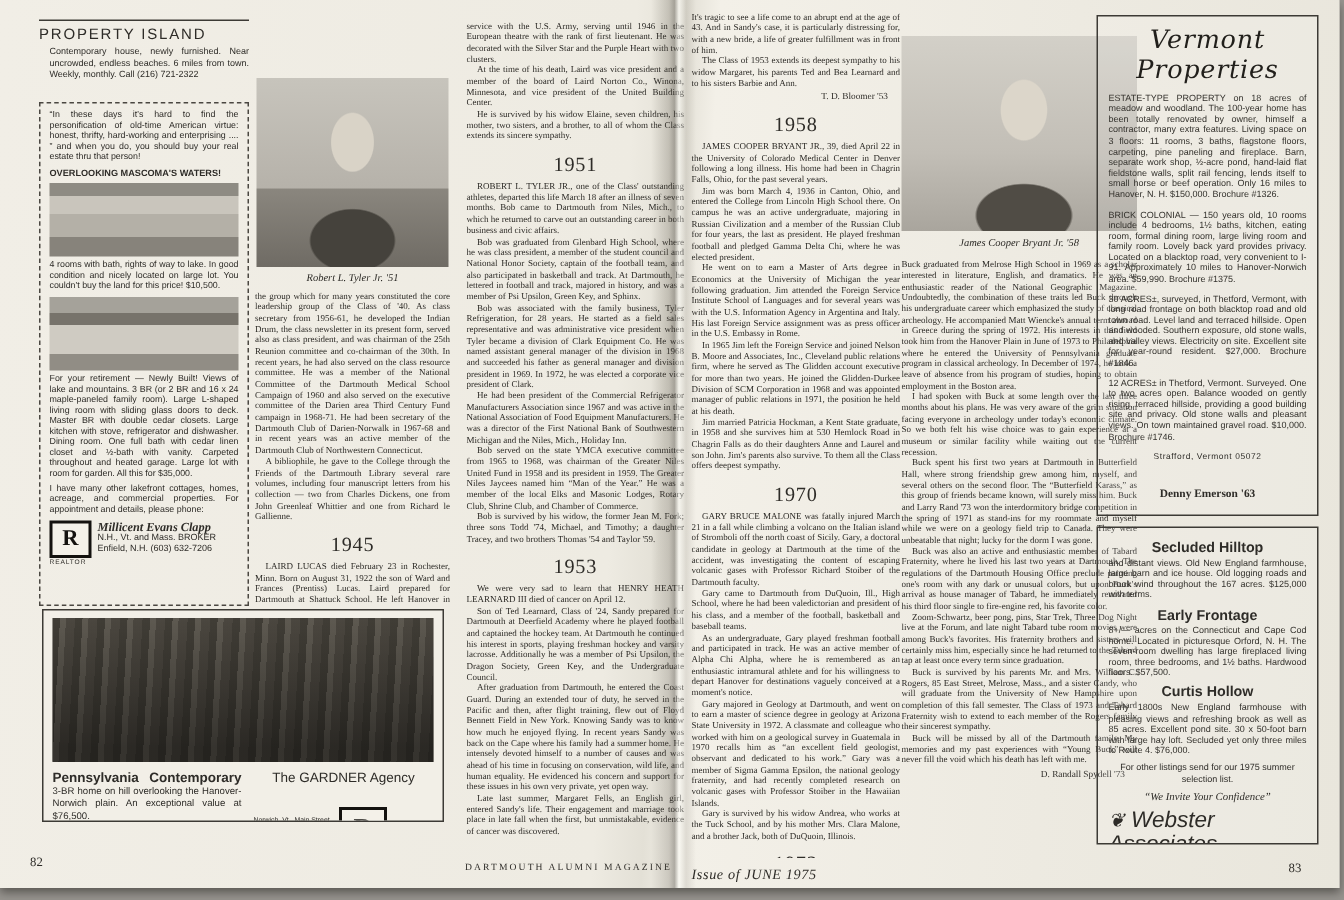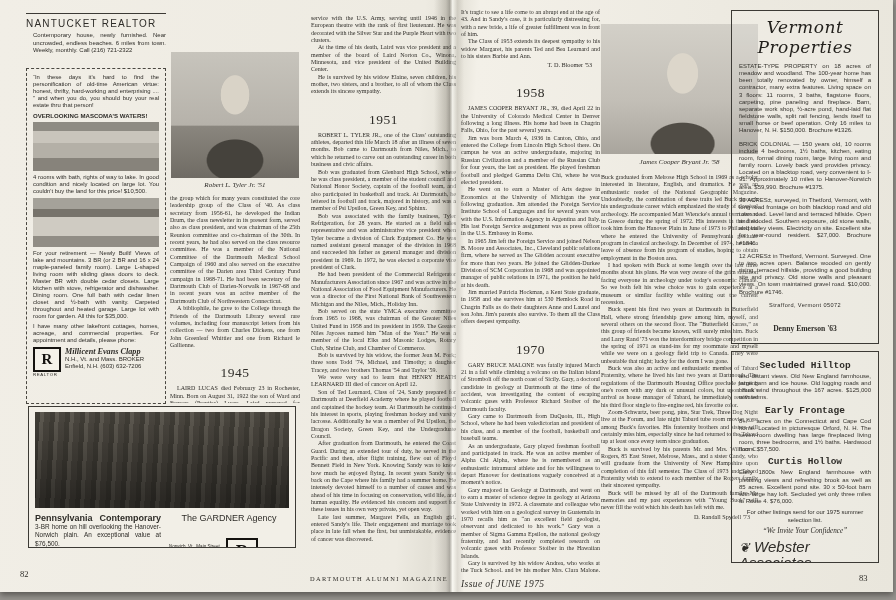--- a/index.html
+++ b/index.html
@@ -7,21 +7,21 @@
          font-family:"Liberation Serif",serif;color:#2e2c28;}
   .paper{position:absolute;left:0;top:0;width:893px;height:592px;
          background:linear-gradient(93deg,#f1eee6 0%,#eeebe2 46%,#e3e0d6 49.6%,#f3f0e8 52%,#edeae1 78%,#e9e6dc 100%);
          box-shadow:0 3px 6px rgba(30,28,24,.5);}
   .fold{position:absolute;left:434px;top:0;width:30px;height:592px;
         background:linear-gradient(90deg,rgba(70,64,52,0) 0%,rgba(70,64,52,.22) 40%,rgba(40,36,28,.34) 52%,rgba(255,255,250,.55) 62%,rgba(70,64,52,.12) 78%,rgba(70,64,52,0) 100%);}
   .col{position:absolute;overflow:hidden;}
   .para{font-size:6px;line-height:7.35px;text-align:justify;text-indent:7px;}
   .noindent{text-indent:0;}
   .sig{font-size:6.2px;line-height:8px;text-align:right;padding-right:8px;margin-top:1px;}
-  .year-heading{font-size:13.5px;line-height:15px;text-align:center;margin:16px 0 5px;letter-spacing:.5px;}
+  .year-heading{font-size:13.5px;line-height:15px;text-align:center;margin:6px 0 5px;letter-spacing:.5px;}
   .caption{font-size:7px;font-style:italic;text-align:center;line-height:9px;}
   .photo{background-color:#b9b5ad;}
   .photo-tyler{position:absolute;left:171px;top:52px;width:128px;height:126px;
       background:radial-gradient(ellipse 24px 33px at 50% 34%,#d9d3c7 58%,rgba(0,0,0,0) 61%),
                  radial-gradient(ellipse 46px 34px at 50% 86%,#45423c 60%,rgba(0,0,0,0) 63%),
                  linear-gradient(180deg,#c7c4bc 0%,#b6b2aa 58%,#8a867e 59%,#6f6b64 100%);}
   .photo-bryant{position:absolute;left:601px;top:24px;width:157px;height:130px;
       background:radial-gradient(ellipse 26px 34px at 52% 38%,#dcd6ca 58%,rgba(0,0,0,0) 61%),
                  radial-gradient(ellipse 52px 34px at 52% 92%,#504c45 60%,rgba(0,0,0,0) 63%),
                  linear-gradient(180deg,#d3d0c8 0%,#c2beb6 60%,#a9a59d 100%);}
@@ -55,39 +55,39 @@
   .rule{position:absolute;background:#3c3a35;}
   .rightads{position:absolute;font-family:"Liberation Sans",sans-serif;}
   .adbox{border:1.2px solid #3c3a35;box-sizing:border-box;padding:6px 7px;background:rgba(255,255,255,.12);overflow:hidden;}
   .script-head{font-family:"DejaVu Serif",serif;font-style:italic;font-size:17px;text-align:center;
       letter-spacing:.5px;margin:0 0 6px;color:#211f1b;}
   .rlisting{font-size:6px;line-height:7.15px;text-align:justify;margin-bottom:6px;color:#34322d;}
   .strafford-row{display:flex;align-items:center;justify-content:center;gap:4px;margin-top:2px;}
   .strafford-name{font-family:"Liberation Serif",serif;font-weight:bold;font-size:8.4px;line-height:8.6px;}
   .strafford-addr{font-size:5.6px;text-align:center;letter-spacing:.4px;margin:2px 0 4px;}
   .contact-line{font-family:"Liberation Serif",serif;font-weight:bold;font-size:7.6px;line-height:9.4px;text-align:center;margin-top:16px;}
-  .sec-head{font-family:Liberation Mono, monospace;font-weight:bold;font-size:9.5px;text-align:center;margin:2px 0 2px;}
+  .sec-head{font-family:Liberation Sans, sans-serif;font-weight:bold;font-size:9.5px;text-align:center;margin:2px 0 2px;}
   .note{font-size:6px;line-height:7.4px;text-align:center;margin-top:4px;}
   .confidence{font-family:"Liberation Serif",serif;font-style:italic;font-size:7.2px;text-align:center;margin-top:3px;}
   .webster{font-family:Liberation Sans, sans-serif;font-style:italic;font-size:15px;line-height:16px;margin-top:4px;}
   .footer-mag{position:absolute;left:298px;top:575px;width:162px;text-align:center;
       font-size:6.4px;letter-spacing:1.4px;}
   .footer-issue{position:absolute;left:461px;top:579px;font-style:italic;font-size:9.5px;letter-spacing:.4px;}
   .pagenum{position:absolute;font-size:8.5px;}
   .treeicon{font-size:13px;line-height:13px;}
 </style>
 </head>
 <body>
 
 <div class="stage">
   <div class="paper"></div>
 
   <div class="rule" style="left:26px;top:13px;width:140px;height:1px;"></div>
   <div class="col adcol" style="left:26px;top:15px;width:140px;height:52px;">
-    <div class="ad-title">NANTUCKET REALTOR</div>
+    <div class="ad-title">PROPERTY ISLAND</div>
     <div class="ad-body" style="padding-left:7px;">Contemporary house, newly furnished. Near uncrowded, endless beaches. 6 miles from town. Weekly, monthly. Call (216) 721-2322</div>
   </div>
 
   <div class="dashed-box adcol">
     <div class="tinyb">“In these days it's hard to find the personification of old-time American virtue: honest, thrifty, hard-working and enterprising .... ” and when you do, you should buy your real estate thru that person!</div>
     <div class="tiny-head">OVERLOOKING MASCOMA'S WATERS!</div>
     <div class="photo house1"></div>
     <div class="tinyb">4 rooms with bath, rights of way to lake. In good condition and nicely located on large lot. You couldn't buy the land for this price! $10,500.</div>
     <div class="photo house2"></div>
     <div class="tinyb">For your retirement — Newly Built! Views of lake and mountains. 3 BR (or 2 BR and 16 x 24 maple-paneled family room). Large L-shaped living room with sliding glass doors to deck. Master BR with double cedar closets. Large kitchen with stove, refrigerator and dishwasher. Dining room. One full bath with cedar linen closet and ½-bath with vanity. Carpeted throughout and heated garage. Large lot with room for garden. All this for $35,000.</div>
@@ -139,20 +139,21 @@
       <div class="para noindent">service with the U.S. Army, serving until 1946 in the European theatre with the rank of first lieutenant. He was decorated with the Silver Star and the Purple Heart with two clusters.</div>
       <div class="para">At the time of his death, Laird was vice president and a member of the board of Laird Norton Co., Winona, Minnesota, and vice president of the United Building Center.</div>
       <div class="para">He is survived by his widow Elaine, seven children, his mother, two sisters, and a brother, to all of whom the Class extends its sincere sympathy.</div>
       <div class="year-heading">1951</div>
       <div class="para">ROBERT L. TYLER JR., one of the Class' outstanding athletes, departed this life March 18 after an illness of seven months. Bob came to Dartmouth from Niles, Mich., to which he returned to carve out an outstanding career in both business and civic affairs.</div>
       <div class="para">Bob was graduated from Glenbard High School, where he was class president, a member of the student council and National Honor Society, captain of the football team, and also participated in basketball and track. At Dartmouth, he lettered in football and track, majored in history, and was a member of Psi Upsilon, Green Key, and Sphinx.</div>
       <div class="para">Bob was associated with the family business, Tyler Refrigeration, for 28 years. He started as a field sales representative and was administrative vice president when Tyler became a division of Clark Equipment Co. He was named assistant general manager of the division in 1968 and succeeded his father as general manager and division president in 1969. In 1972, he was elected a corporate vice president of Clark.</div>
       <div class="para">He had been president of the Commercial Refrigerator Manufacturers Association since 1967 and was active in the National Association of Food Equipment Manufacturers. He was a director of the First National Bank of Southwestern Michigan and the Niles, Mich., Holiday Inn.</div>
       <div class="para">Bob served on the state YMCA executive committee from 1965 to 1968, was chairman of the Greater Niles United Fund in 1958 and its president in 1959. The Greater Niles Jaycees named him “Man of the Year.” He was a member of the local Elks and Masonic Lodges, Rotary Club, Shrine Club, and Chamber of Commerce.</div>
       <div class="para">Bob is survived by his widow, the former Jean M. Fork; three sons Todd '74, Michael, and Timothy; a daughter Tracey, and two brothers Thomas '54 and Taylor '59.</div>
+      <div class="year-heading">1953</div>
       <div class="para">We were very sad to learn that HENRY HEATH LEARNARD III died of cancer on April 12.</div>
       <div class="para">Son of Ted Learnard, Class of '24, Sandy prepared for Dartmouth at Deerfield Academy where he played football and captained the hockey team. At Dartmouth he continued his interest in sports, playing freshman hockey and varsity lacrosse. Additionally he was a member of Psi Upsilon, the Dragon Society, Green Key, and the Undergraduate Council.</div>
       <div class="para">After graduation from Dartmouth, he entered the Coast Guard. During an extended tour of duty, he served in the Pacific and then, after flight training, flew out of Floyd Bennett Field in New York. Knowing Sandy was to know how much he enjoyed flying. In recent years Sandy was back on the Cape where his family had a summer home. He intensely devoted himself to a number of causes and was ahead of his time in focusing on conservation, wild life, and human equality. He evidenced his concern and support for these issues in his own very private, yet open way.</div>
       <div class="para">Late last summer, Margaret Fells, an English girl, entered Sandy's life. Their engagement and marriage took place in late fall when the first, but unmistakable, evidence of cancer was discovered.</div>
     </div>
 
   <div class="col" style="left:461px;top:9px;width:139px;height:563px;">
       <div class="para noindent">It's tragic to see a life come to an abrupt end at the age of 43. And in Sandy's case, it is particularly distressing for, with a new bride, a life of greater fulfillment was in front of him.</div>
       <div class="para">The Class of 1953 extends its deepest sympathy to his widow Margaret, his parents Ted and Bea Learnard and to his sisters Barbie and Ann.</div>
       <div class="sig">T. D. Bloomer '53</div>

